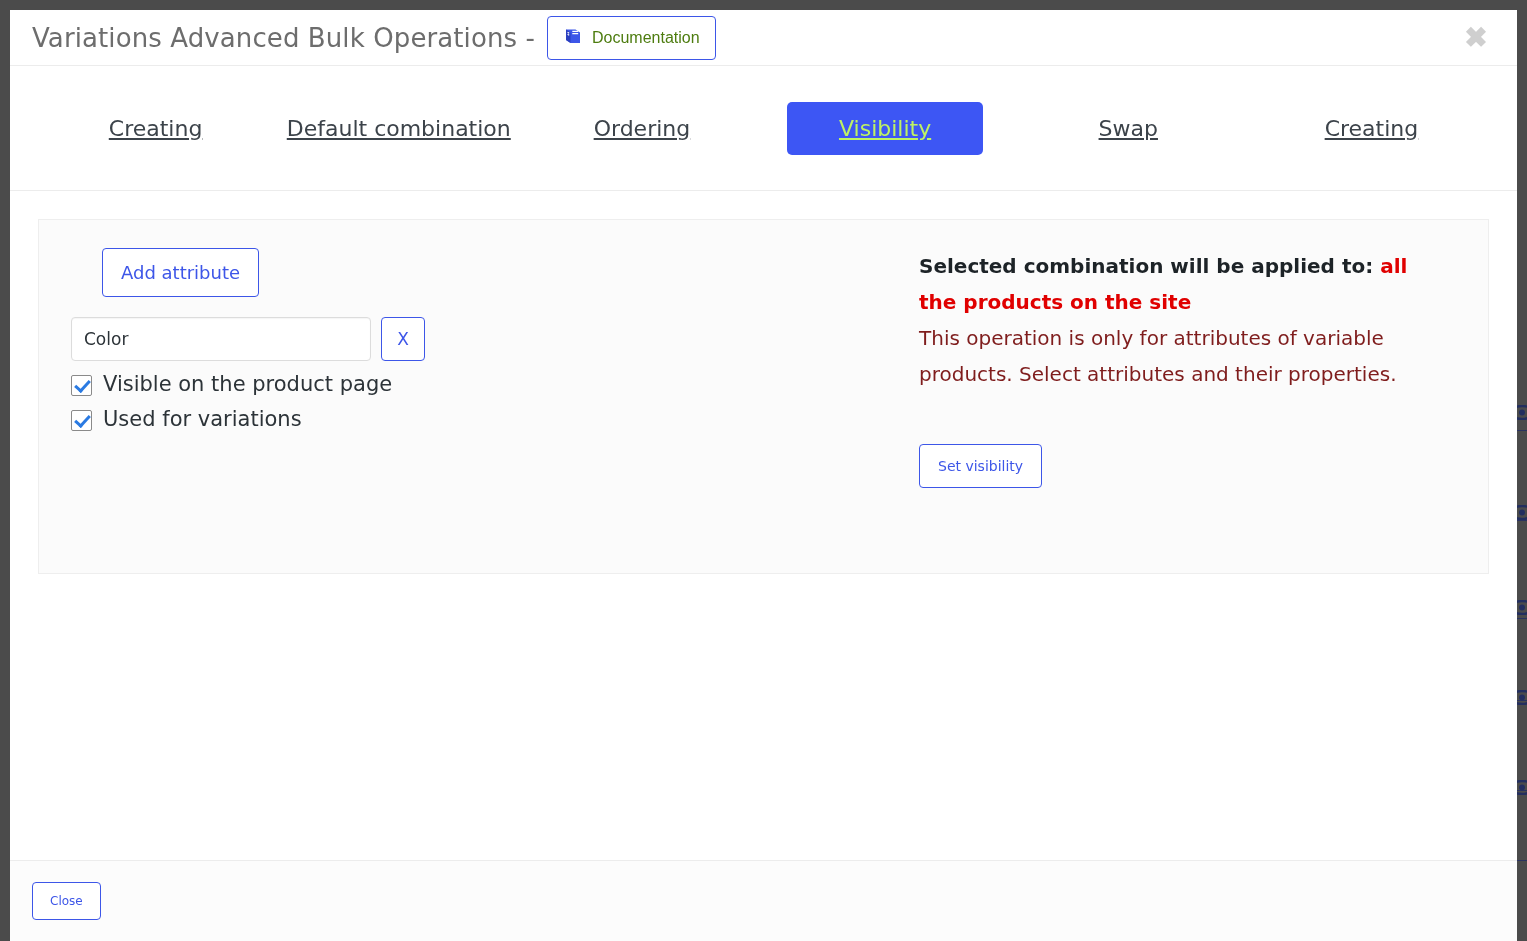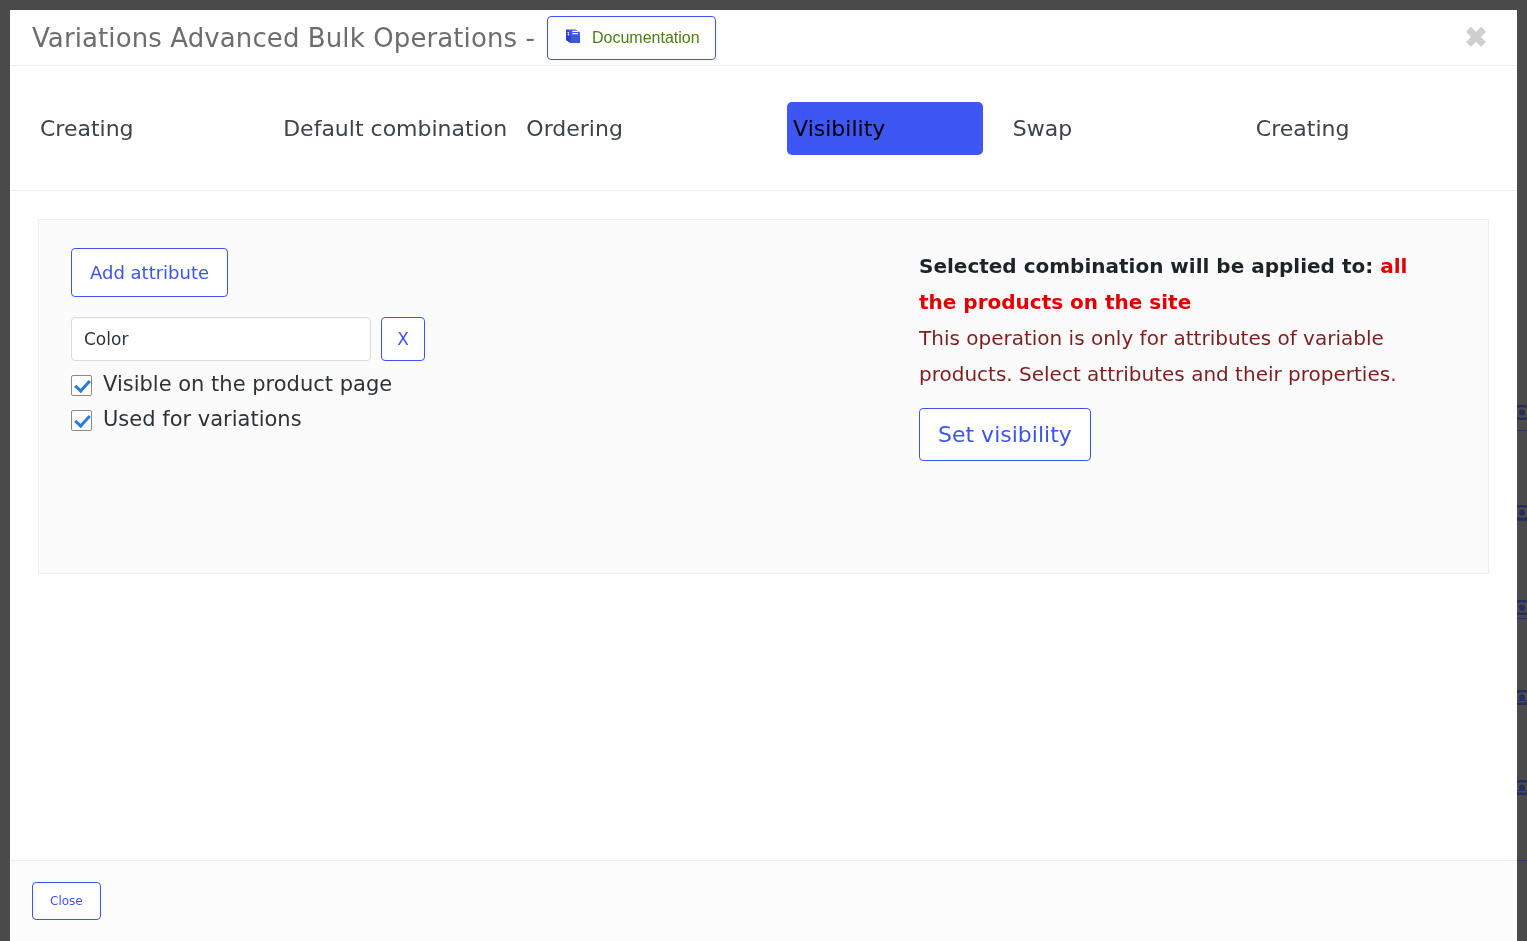--- a/index.html
+++ b/index.html
@@ -113,31 +113,32 @@
   #tabs {
     height: 125px;
     flex: none;
     border-bottom: 1px solid #ececec;
     display: flex;
     align-items: center;
     padding: 0 24px;
   }
   .tab {
     flex: 1 1 0;
-    text-align: left;
+    text-align: center;
     font-size: 22px;
     color: #3c434a;
     padding: 14px 6px;
     border-radius: 5px;
     cursor: pointer;
     white-space: nowrap;
+    text-decoration: underline;
   }
   .tab.active {
     background: #3d56f4;
-    color: #000000;
+    color: #bef264;
     max-width: 196px;
     margin: 0 auto;
     flex: 0 0 196px;
   }
   .tab-slot {
     flex: 1 1 0;
     display: flex;
     justify-content: center;
   }
 
@@ -166,20 +167,21 @@
   #add-attribute-button {
     display: inline-block;
     border: 1px solid #3d56e8;
     border-radius: 4px;
     background: #fff;
     color: #3d56e8;
     font-size: 18px;
     padding: 13px 18px;
     cursor: pointer;
     font-family: inherit;
+    margin-left: 31px;
   }
 
   .attr-row {
     display: flex;
     align-items: stretch;
     margin-top: 20px;
     gap: 10px;
   }
   #attribute-input {
     width: 300px;
@@ -243,26 +245,26 @@
   }
   #applied-target { color: #e00000; }
   #operation-note {
     font-size: 20px;
     line-height: 1.8;
     color: #7f1d1d;
     margin: 0;
     font-weight: 400;
   }
   #set-visibility-button {
-    margin-top: 16px;
+    margin-top: 52px;
     border: 1px solid #3d56e8;
     border-radius: 4px;
     background: #fff;
     color: #3d56e8;
-    font-size: 22px;
+    font-size: 14px;
     padding: 13px 18px;
     cursor: pointer;
     font-family: inherit;
   }
 
   
   #modal-footer {
     flex: none;
     height: 81px;
     border-top: 1px solid #ececec;

